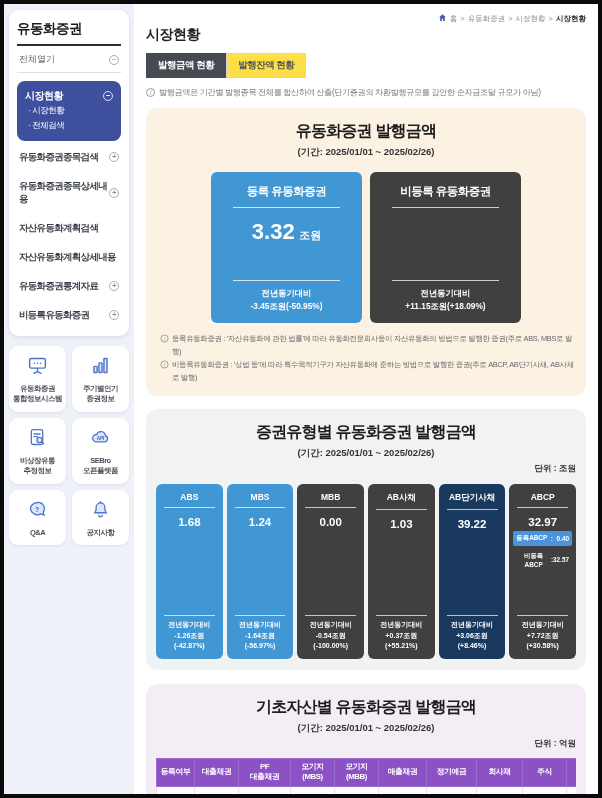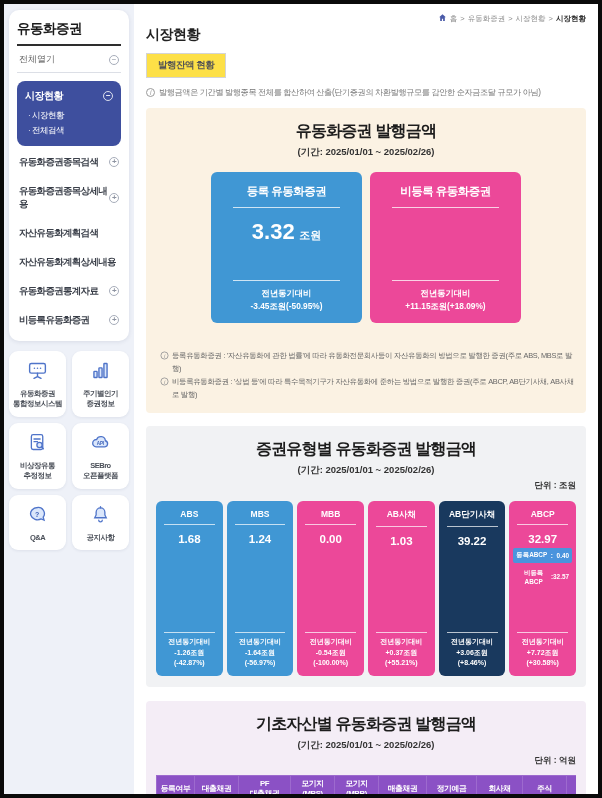--- a/index.html
+++ b/index.html
@@ -10,61 +10,61 @@
 
   
   .sidebar-col { width:130px; background:#eef1f8; padding:6px 5px; flex-shrink:0; }
   .nav-panel { background:#fff; border-radius:10px; padding:10px 8px 6px; box-shadow:0 1px 4px rgba(30,40,80,.10); }
   .nav-title { font-size:13.5px; font-weight:bold; color:#1b1b1b; padding-bottom:6px; border-bottom:2px solid #2e2e2e; letter-spacing:-.5px; }
   .expand-row { display:flex; justify-content:space-between; align-items:center; font-size:9px; color:#666; padding:7px 2px 6px; border-bottom:1px solid #dcdfe6; }
   .circle-icon { display:inline-block; width:10px; height:10px; border:1px solid #a7adba; border-radius:50%; font-size:8px; line-height:8px; text-align:center; color:#8d93a1; flex-shrink:0; }
   .nav-active { background:#3e4f9e; border-radius:8px; color:#fff; padding:8px 8px 7px; margin:8px 0 2px; }
   .nav-active-head { display:flex; justify-content:space-between; align-items:center; font-size:10px; font-weight:bold; letter-spacing:-.5px; }
   .nav-active .circle-icon { border-color:rgba(255,255,255,.8); color:#fff; }
-  .nav-sub { margin-top:5px; padding-left:3px;font-family:Liberation Serif, serif; }
+  .nav-sub { padding-left:3px; }
   .nav-sub-item { font-size:8.5px; line-height:1.8; letter-spacing:-.5px; }
   .nav-item { display:flex; justify-content:space-between; align-items:center; font-size:9.5px; font-weight:bold; color:#3a3f49; padding:8px 2px; letter-spacing:-.7px; }
   .tiles { display:grid; grid-template-columns:1fr 1fr; gap:6px; margin-top:10px; }
   .tile { background:#fff; border-radius:9px; padding:9px 2px 7px; text-align:center; box-shadow:0 1px 3px rgba(30,40,80,.08); cursor:pointer; }
   .tile svg { width:21px; height:21px; }
   .tile-label { font-size:7.5px; font-weight:600; color:#4a4f58; margin-top:4px; line-height:1.4; letter-spacing:-.5px; min-height:9px; }
 
   
   .main { flex:1; padding:6px 12px 0; position:relative; overflow:hidden; background:#fff; }
   .breadcrumb { position:absolute; top:9px; right:12px; font-size:7.5px; color:#8a8a8a; display:flex; align-items:center; gap:3px; }
   .breadcrumb .last { color:#333; font-weight:bold; }
   .page-title { font-size:14px; font-weight:bold; color:#222; margin-top:16px; letter-spacing:-.5px; }
   .tabs { display:flex; margin-top:9px; }
   .tab { font-size:9.5px; font-weight:600; padding:5px 11px; border:1px solid #d4d4d4; background:#fde047; color:#555; cursor:pointer; letter-spacing:-.5px; }
   .tab.active { background:#464a52; color:#fff; border-color:#464a52; }
   .notice { font-size:8.2px; color:#777; margin-top:9px; display:flex; align-items:center; gap:4px; letter-spacing:-.4px; }
   .info-i { display:inline-block; width:9px; height:9px; border:1px solid #9a9a9a; border-radius:50%; font-size:6.5px; line-height:8px; text-align:center; color:#9a9a9a; font-style:italic; flex-shrink:0; }
 
-  .card { border-radius:4px; margin-top:10px; padding:13px 10px 11px; }
+  .card { border-radius:12px; margin-top:10px; padding:13px 10px 11px; }
   .card1 { background:#fbf2e3; }
   .card2 { background:#f1f2f4; margin-top:13px; }
   .card3 { background:#f4edf6; margin-top:14px; height:196px; }
   .card-title { text-align:center; font-size:16px; font-weight:bold; color:#1d1d1d; letter-spacing:-.8px; }
   .card-period { text-align:center; font-size:9.5px; font-weight:bold; color:#333; margin-top:4px; }
   .unit { text-align:right; font-size:8.5px; font-weight:bold; color:#333; margin-top:3px; }
 
   
   .summary-boxes { display:flex; justify-content:center; gap:8px; margin-top:13px; }
   .sbox { width:151px; height:151px; border-radius:6px; color:#fff; text-align:center; padding:12px 10px 10px; display:flex; flex-direction:column; }
   .sbox-name { font-size:11.5px; font-weight:bold; letter-spacing:-.5px; }
   .sdiv { width:82%; border-top:1px solid rgba(255,255,255,.75); margin:8px auto 0; }
   .sbox-valrow { margin-top:11px; }
   .sbox-value { font-size:22px; font-weight:bold; }
   .sbox-unit { font-size:11px; font-weight:bold; }
   .spacer { flex:1; }
   .sbox-delta { font-size:8.3px; font-weight:bold; line-height:1.55; margin-top:6px; }
   .bg-blue { background:#4097d4; }
-  .bg-green { background:#ec4899; }
+  .bg-green { background:#404040; }
   .bg-navy { background:#19395e; }
-  .card1-notes { margin-top:27px; padding-left:4px; }
+  .card1-notes { margin-top:10px; padding-left:4px; }
   .note-line { font-size:7.4px; color:#666; line-height:1.75; display:flex; gap:3px; align-items:flex-start; letter-spacing:-.3px; }
   .note-line .info-i { margin-top:1px; transform:scale(.9); }
 
   
   .type-boxes { display:flex; gap:4px; margin-top:9px; }
   .tbox { flex:1; height:175px; border-radius:6px; color:#fff; text-align:center; padding:8px 3px 7px; display:flex; flex-direction:column; }
   .tbox-name { font-size:8.5px; font-weight:bold; }
   .tdiv { width:84%; border-top:1px solid rgba(255,255,255,.7); margin:5px auto 0; }
   .tbox-value { font-size:11.5px; font-weight:bold; margin-top:8px; }
   .tbox-delta { font-size:7px; font-weight:bold; line-height:1.5; margin-top:4px; }
@@ -220,20 +220,21 @@
       <span>유동화증권</span>
       <span>&gt;</span>
       <span>시장현황</span>
       <span>&gt;</span>
       <span class="last">시장현황</span>
     </div>
 
     <div class="page-title">시장현황</div>
 
     <div class="tabs">
+      <div class="tab active">발행금액 현황</div>
       <div class="tab">발행잔액 현황</div>
     </div>
 
     <div class="notice">
       <span class="info-i">i</span>
       <span>발행금액은 기간별 발행종목 전체를 합산하여 산출(단기증권의 차환발행규모를 감안한 순자금조달 규모가 아님)</span>
     </div>
 
     <div class="card card1">
       <div class="card-title">유동화증권 발행금액</div>

